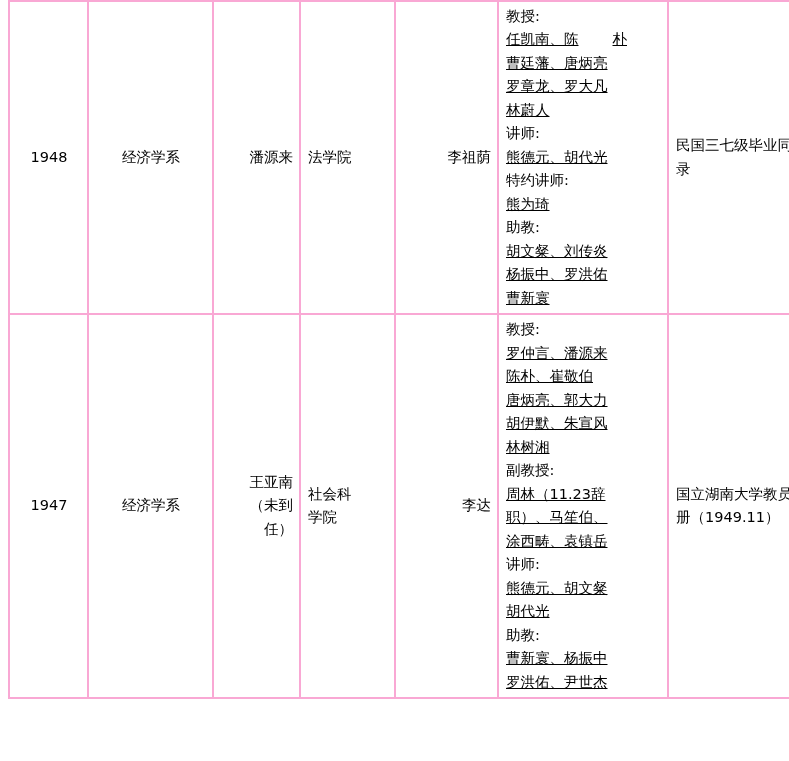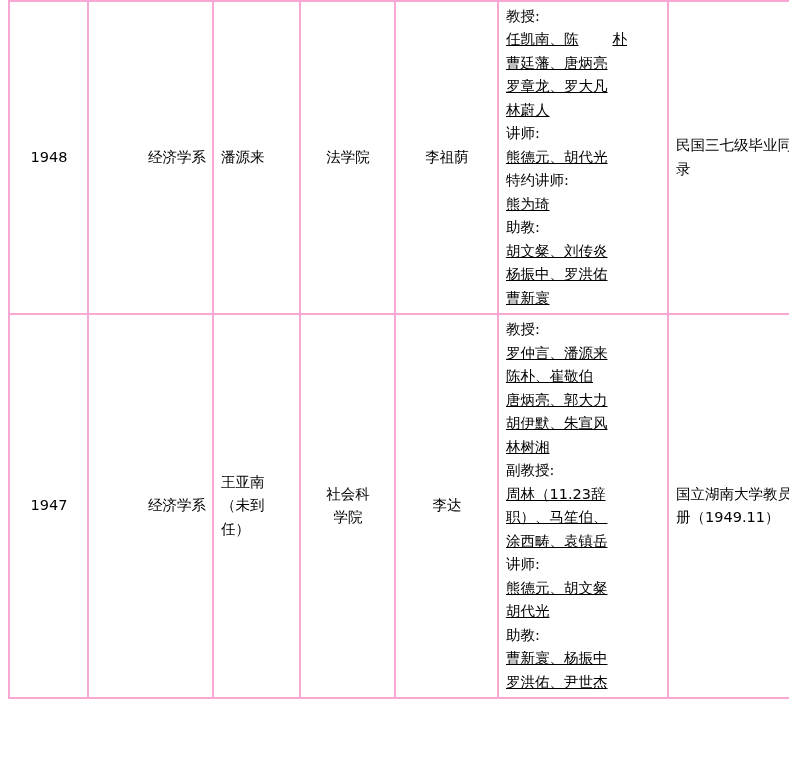--- a/index.html
+++ b/index.html
@@ -26,24 +26,24 @@
     table-layout: fixed;
   }
   table.data-table td {
     border: 2px solid #f9a8d4;
     vertical-align: middle;
     font-size: 14.5px;
     line-height: 1.62;
     padding: 3px 6px 3px 7px;
   }
   td.c-year   { width: 64px;  text-align: center; vertical-align: middle; }
-  td.c-dept   { width: 110px; text-align: right; vertical-align: middle; }
-  td.c-head   { width: 72px;  text-align: left; vertical-align: middle; }
-  td.c-college{ width: 80px;  text-align: center; vertical-align: middle; }
-  td.c-person { width: 88px;  text-align: center; vertical-align: middle; }
+  td.c-dept   { width: 110px; text-align: center; vertical-align: middle; }
+  td.c-head   { width: 72px;  text-align: right; vertical-align: middle; }
+  td.c-college{ width: 80px;  text-align: left; vertical-align: middle; }
+  td.c-person { width: 88px;  text-align: right; vertical-align: middle; }
   td.c-faculty{ width: 155px; text-align: left; vertical-align: top; }
   td.c-source { width: 180px; text-align: left; vertical-align: middle; }
 
   .stack { display: block; }
   .stack .ln { display: block; white-space: nowrap; }
   .faculty-block { display: block; }
   .faculty-block .grp-label { display: block; white-space: nowrap; }
   .faculty-block .grp-line { display: block; white-space: nowrap; text-decoration: underline; }
   .src-text .ln { display: block; }
   .wide-gap { display: inline-block; width: 34px; }

